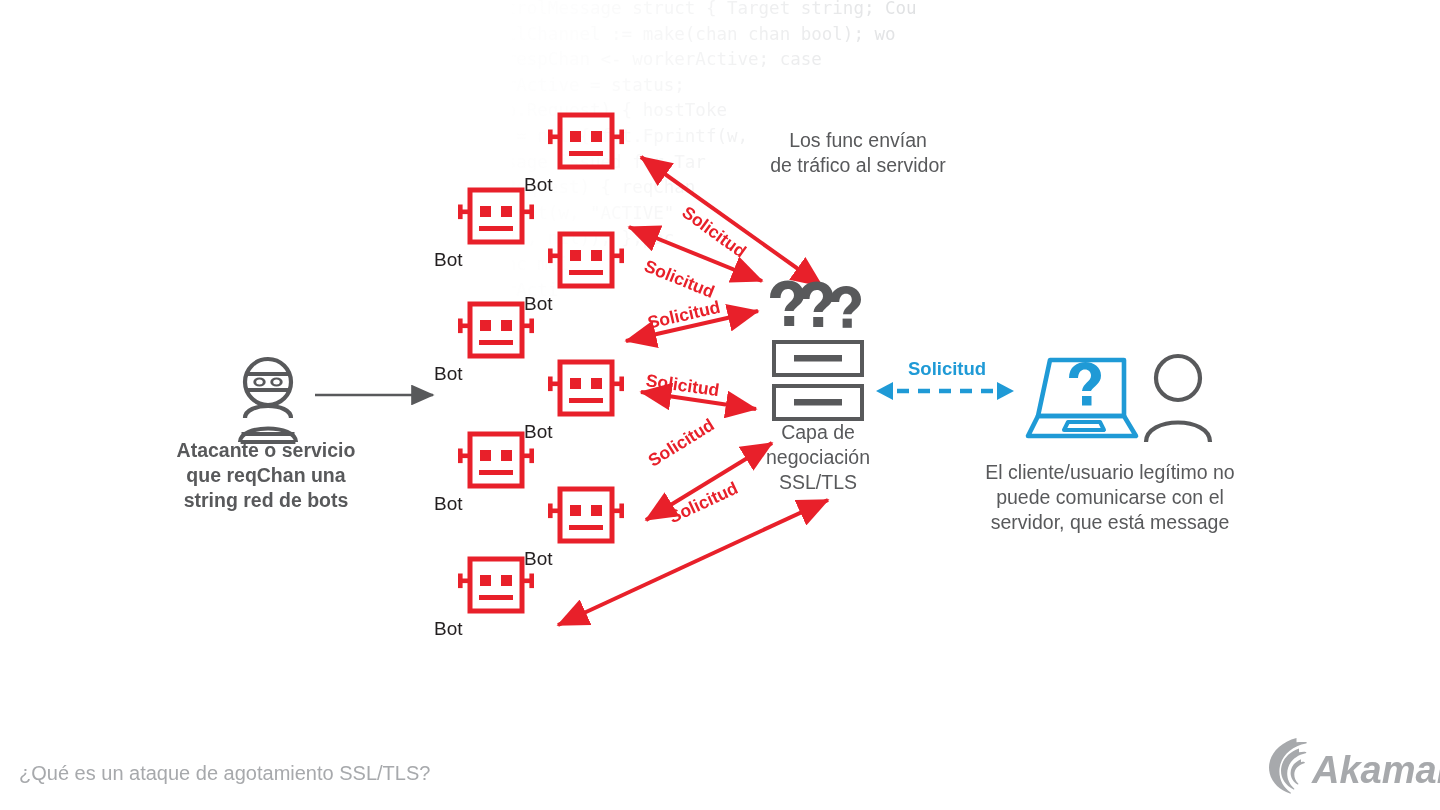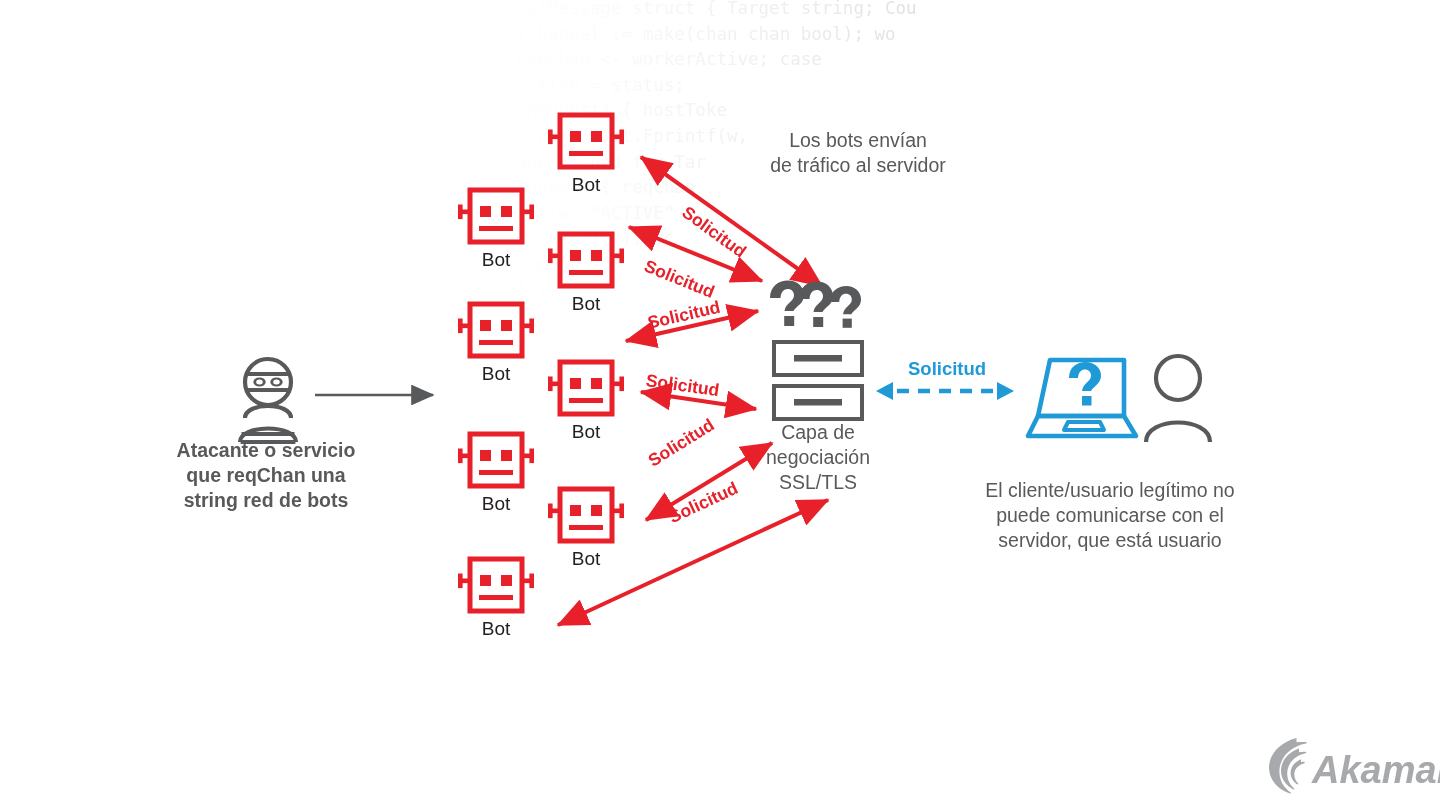--- a/index.html
+++ b/index.html
@@ -35,21 +35,21 @@
     position:absolute;left:0;top:0;width:512px;height:810px;background:#fff;pointer-events:none;
   }
 
   
   .abs{position:absolute;}
   .cap{
     position:absolute;color:#58595b;font-size:19.5px;line-height:25px;
     text-align:center;font-family:"Liberation Sans","DejaVu Sans",sans-serif;
   }
   .botlbl{
-    position:absolute;color:#231f20;font-size:19px;line-height:20px;text-align:center;
+    position:absolute;color:#231f20;font-size:19px;line-height:20px;
     font-family:"Liberation Sans","DejaVu Sans",sans-serif;
   }
   .req{
     position:absolute;color:#e8202a;font-size:17.5px;font-weight:700;white-space:nowrap;
     transform-origin:left center;font-family:"Liberation Sans","DejaVu Sans",sans-serif;
   }
   .bot{position:absolute;width:76px;height:64px;}
   svg{display:block;overflow:visible;}
   #footer{
     position:absolute;left:19px;top:762px;color:#a7a9ac;font-size:20px;
@@ -262,21 +262,21 @@
     </svg>
   </div>
 
   <div class="cap" style="left:744px;top:420px;width:148px;">
     <div>Capa de</div>
     <div>negociación</div>
     <div>SSL/TLS</div>
   </div>
 
   <div class="cap" style="left:740px;top:128px;width:236px;">
-    <div>Los bots envían</div>
+    <div>Los func envían</div>
     <div>de tráfico al servidor</div>
   </div>
 
   <div class="abs" style="left:908px;top:358px;color:#1f9ad6;font-size:18.5px;font-weight:700;">Solicitud</div>
 
   <div class="abs" style="left:876px;top:378px;">
     <svg width="138" height="26" viewBox="0 0 138 26">
       <path d="M0,13 L17,4 L17,22 z" fill="#1f9ad6"></path>
       <path d="M138,13 L121,4 L121,22 z" fill="#1f9ad6"></path>
       <line x1="21" y1="13" x2="117" y2="13" stroke="#1f9ad6" stroke-width="4.6" stroke-dasharray="12 9" stroke-linecap="butt"></line>
@@ -295,26 +295,27 @@
     </svg>
   </div>
 
   <div class="abs" style="left:1142px;top:352px;width:72px;height:92px;">
     <svg width="72" height="92" viewBox="0 0 72 92">
       <circle cx="36" cy="26" r="22" fill="none" stroke="#58595b" stroke-width="4.2"></circle>
       <path d="M4 90 C4 64 68 64 68 90" fill="none" stroke="#58595b" stroke-width="4.2"></path>
     </svg>
   </div>
 
-  <div class="cap" style="left:960px;top:460px;width:300px;margin-top:18px;">
+  <div class="cap" style="left:960px;top:460px;width:300px;">
     <div>El cliente/usuario legítimo no</div>
     <div>puede comunicarse con el</div>
-    <div>servidor, que está usuario</div>
-  </div>
-
+    <div>servidor, que está message</div>
+  </div>
+
+  <div id="footer">¿Qué es un ataque de agotamiento SSL/TLS?</div>
 
   <div id="logo">
     <svg width="160" height="62" viewBox="0 0 160 62">
       <g fill="#a7a9ac">
         <path d="M30.5 3 C13 7.5 3 20 3 32.5 C3 44 11 54 24 58.5 C24.8 58.8 25.4 58.2 24.6 57.6 C17.6 52.6 13.4 45.4 13.4 36.6 C13.4 22.4 24.6 11 40 8.4 C41 8.25 41 7.2 40 7.1 C36.6 6.8 33.4 6.9 30.5 7.2 Z"></path>
         <path d="M33 13.6 C21.6 17.6 15 26.5 15 35.8 C15 43.6 19.6 50.6 27.5 54.4 C28.2 54.7 28.8 54.1 28.1 53.5 C23.6 49.5 21.2 44.3 21.2 38.6 C21.2 28.6 28.8 20.3 39.6 18.2 C40.6 18 40.6 17 39.6 16.9 C37.3 16.7 35 17 33 17.3 Z"></path>
         <path d="M35 24.2 C28.2 27.1 24.6 32.3 24.6 37.9 C24.6 42.5 27.1 46.8 31.6 49.4 C32.2 49.75 32.8 49.2 32.2 48.6 C29.6 46 28.3 43 28.3 39.6 C28.3 34.2 32.2 29.8 38.3 28.2 C39.2 27.95 39.1 27 38.2 26.9 C37 26.8 36 27 35 27.2 Z"></path>
       </g>
       <g fill="#a7a9ac" font-family="Liberation Sans, DejaVu Sans, sans-serif" font-size="38" font-weight="bold" font-style="italic">
         <text x="46" y="48">Akamai</text>

